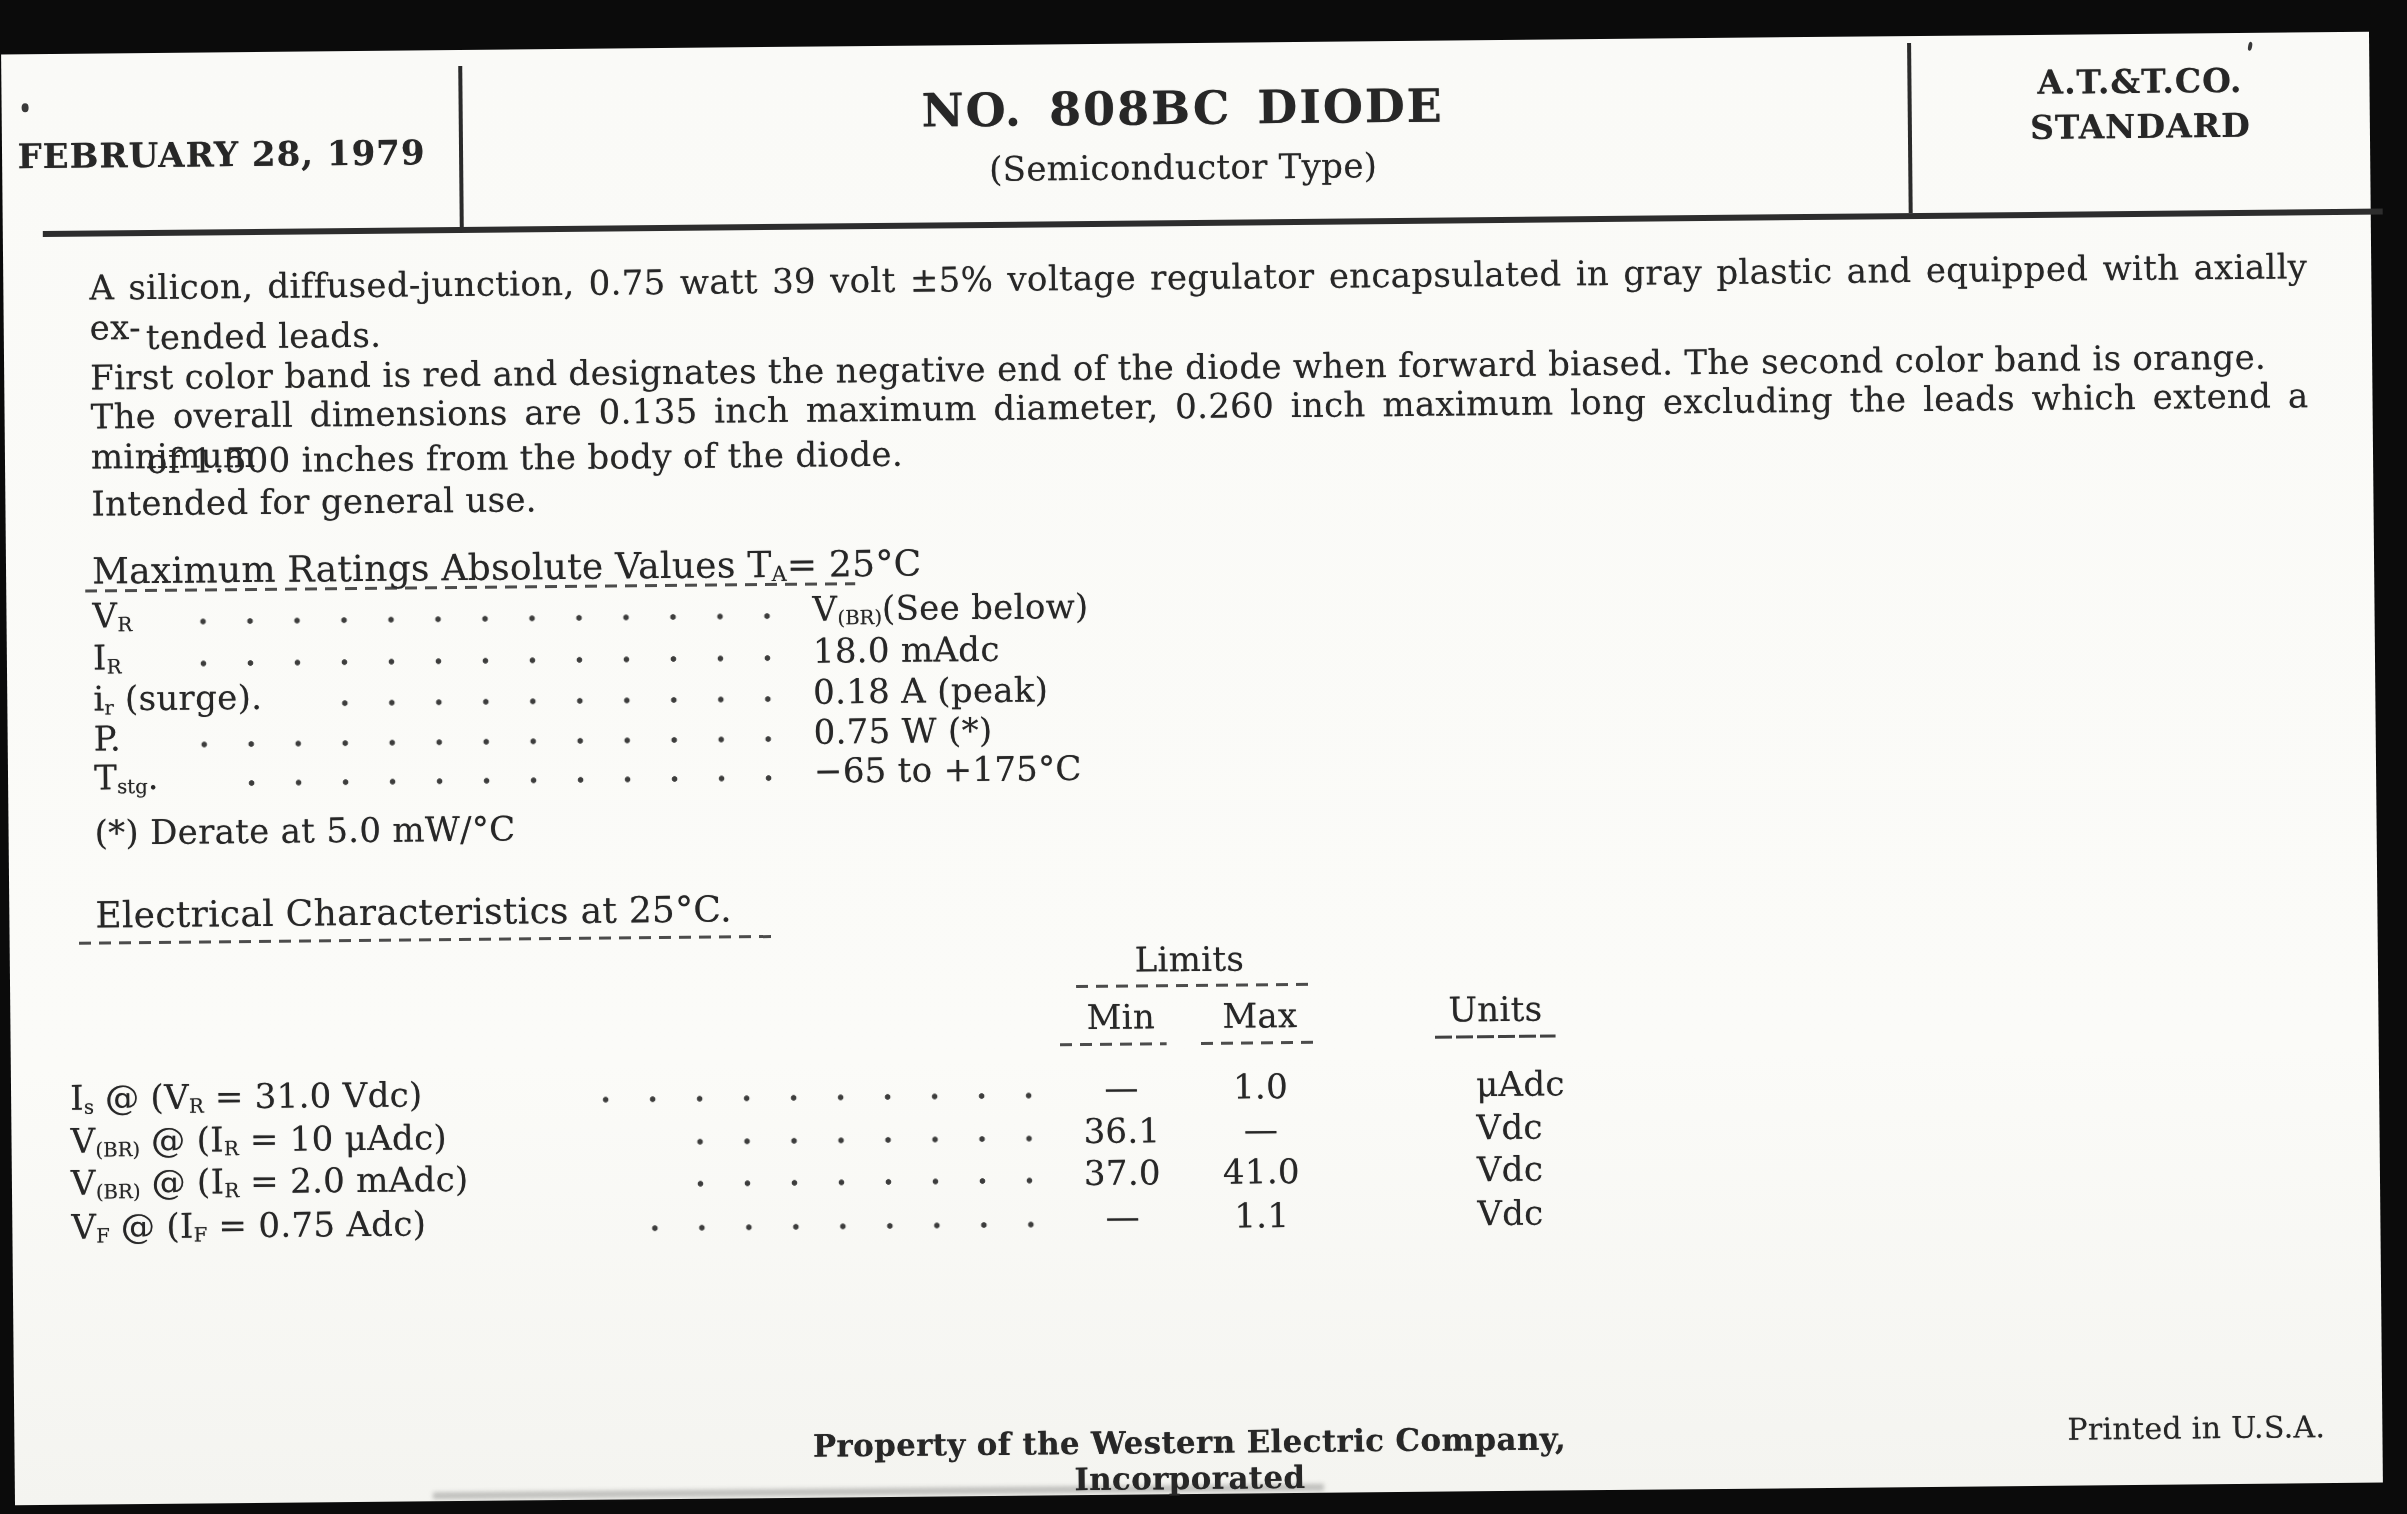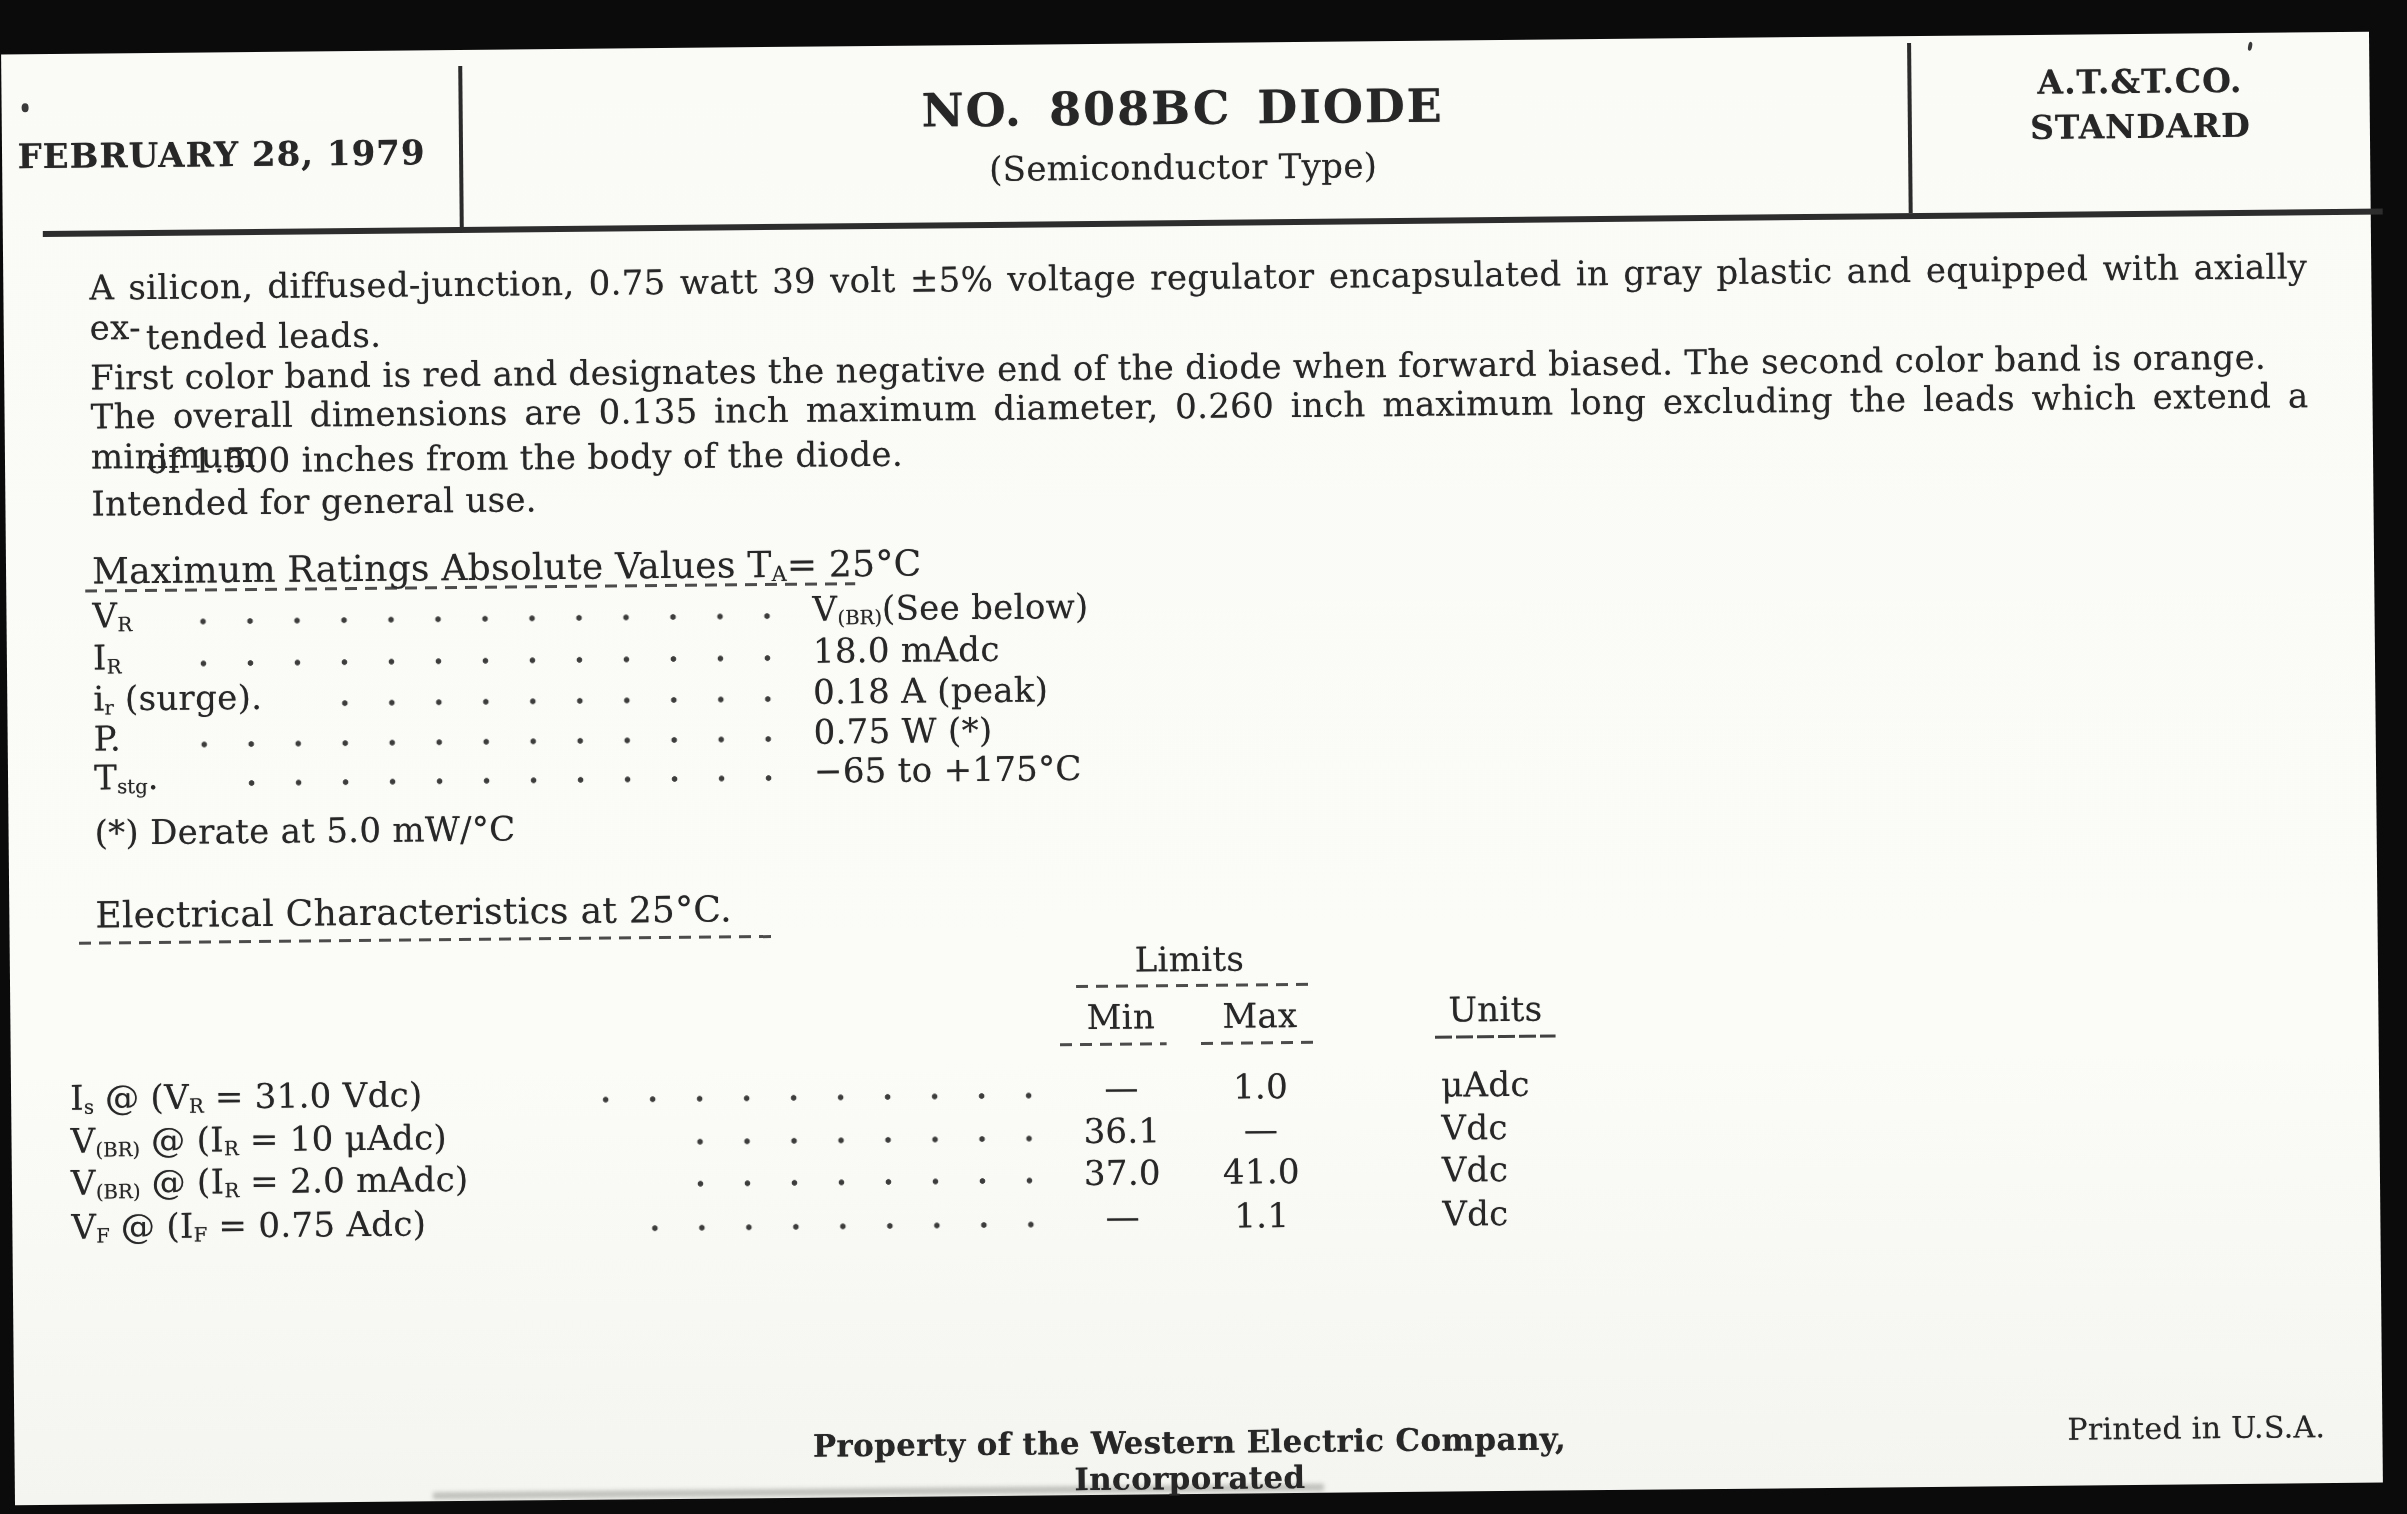--- a/index.html
+++ b/index.html
@@ -40,21 +40,21 @@
   .mr-row .lbl { left:94px; }
   .ec-row .lbl { left:67px; }
   .leader {
     position:absolute; top:22px; height:10px;
     background-image:radial-gradient(circle at center, rgba(40,40,40,0.9) 2.4px, rgba(0,0,0,0) 3.2px);
     background-size:47px 10px; background-repeat:repeat-x; background-position:right center;
   }
   .mr-val { position:absolute; left:814px; white-space:nowrap; }
   .ec-min { position:absolute; left:1054px; width:129px; text-align:center; }
   .ec-max { position:absolute; left:1193px; width:129px; text-align:center; }
-  .ec-units { position:absolute; left:1438px; white-space:nowrap; }
+  .ec-units { position:absolute; left:1473px; white-space:nowrap; }
   .speck { position:absolute; background:#3a3a3a; border-radius:50%; }
   .smudge { position:absolute; background:rgba(70,70,70,0.3); filter:blur(2px); }
   .title { font-size:46px; font-weight:bold; letter-spacing:2px; word-spacing:8px; }
   .subtitle { font-size:34px; }
   .org { font-size:33px; font-weight:bold; letter-spacing:1px; }
   .date { font-size:34px; font-weight:bold; letter-spacing:1px; }
   .footer-left { font-size:31px; font-weight:bold; }
   .footer-right { font-size:30px; }
 </style>
 </head>

